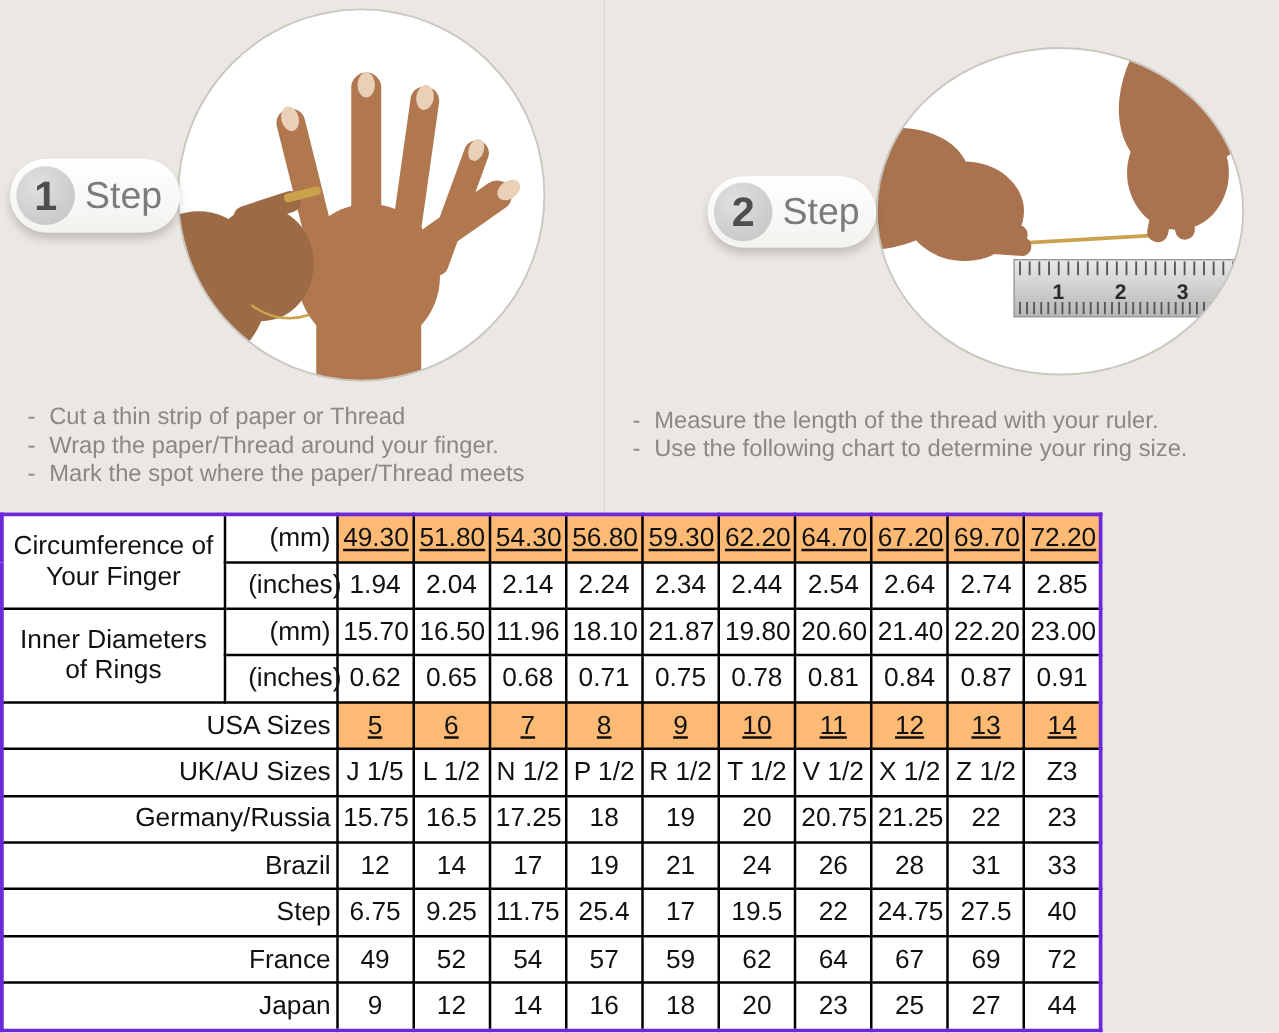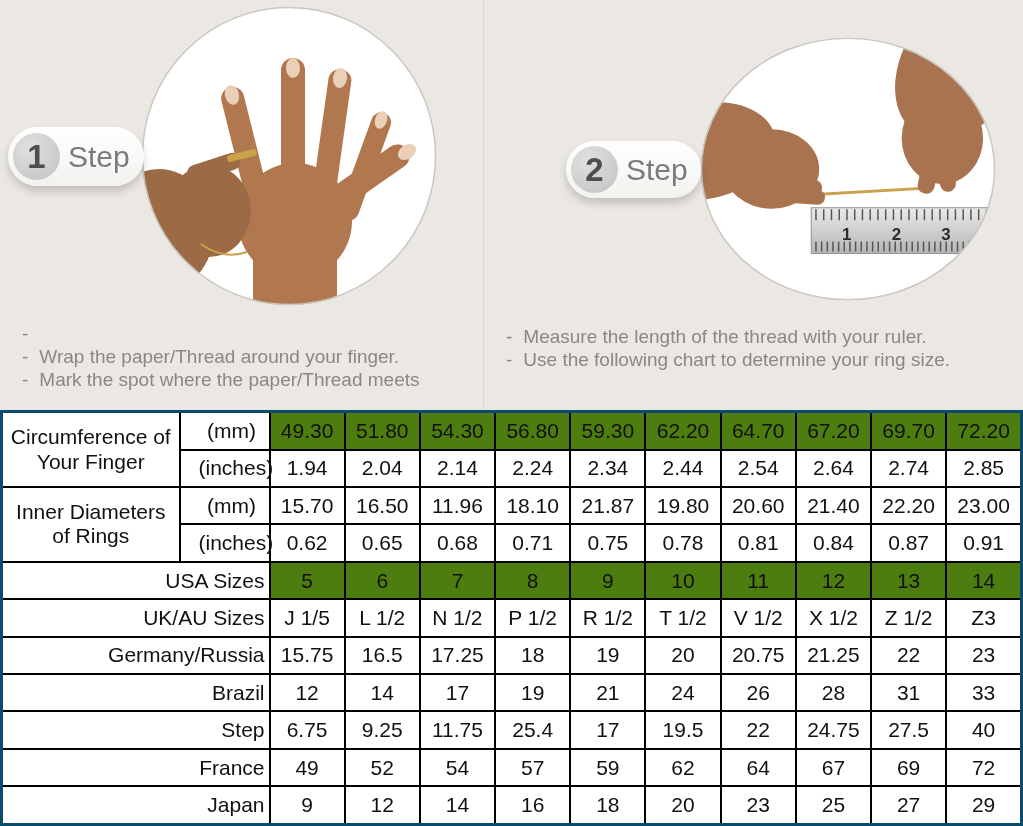--- a/index.html
+++ b/index.html
@@ -33,31 +33,31 @@
   }
   .badge-label { margin-left:8px; font-size:30px; color:#7b7b7b; }
 
   .instructions { position:absolute; color:#8b8784; font-size:19px; line-height:23px; }
   .step1-instr { left:22px; top:322px; }
   .step2-instr { left:506px; top:325px; }
   .instr { display:flex; }
   .dash { margin-right:11px; }
 
   table.size-table {
-    position:absolute; top:410px; left:0; width:1023px; height:416px;
+    position:absolute; top:410px; left:0; width:882px; height:416px;
     border-collapse:collapse; table-layout:fixed;
-    background:#ffffff; border:3px solid #0c4a6e;
+    background:#ffffff; border:3px solid #6d28d9;
     font-size:21px; color:#111;
   }
   .size-table td { border:2px solid #000; padding:0 4px; vertical-align:middle; }
   .size-table td.label-cell { text-align:right; padding-left:8px; }
   .size-table td.label-cell.center { text-align:center; padding-left:4px; line-height:1.18; }
-  .size-table td.unit-cell { text-align:center; padding-left:18px; }
+  .size-table td.unit-cell { text-align:right; padding-left:18px; }
   .size-table td.value-cell { text-align:center; }
-  .size-table td.highlight { background:#4d7c0f; }
+  .size-table td.highlight { background:#fdba74;text-decoration:underline; }
 </style>
 </head>
 <body>
 
 <div class="page">
 
   <div class="divider"></div>
 
   <svg class="photo-circle step1-photo" viewBox="0 0 296 300">
     <defs>
@@ -146,20 +146,21 @@
   </div>
 
   <div class="step-badge step2-badge">
     <div class="badge-circle">2</div>
     <div class="badge-label">Step</div>
   </div>
 
   <div class="instructions step1-instr">
     <div class="instr">
       <span class="dash">-</span>
+      <span>Cut a thin strip of paper or Thread</span>
     </div>
     <div class="instr">
       <span class="dash">-</span>
       <span>Wrap the paper/Thread around your finger.</span>
     </div>
     <div class="instr">
       <span class="dash">-</span>
       <span>Mark the spot where the paper/Thread meets</span>
     </div>
   </div>
@@ -327,18 +328,18 @@
           <td class="label-cell" colspan="2">Japan</td>
           <td class="value-cell">9</td>
           <td class="value-cell">12</td>
           <td class="value-cell">14</td>
           <td class="value-cell">16</td>
           <td class="value-cell">18</td>
           <td class="value-cell">20</td>
           <td class="value-cell">23</td>
           <td class="value-cell">25</td>
           <td class="value-cell">27</td>
-          <td class="value-cell">29</td>
+          <td class="value-cell">44</td>
         </tr>
       </tbody>
   </table>
 
 </div>
 
 </body></html>

